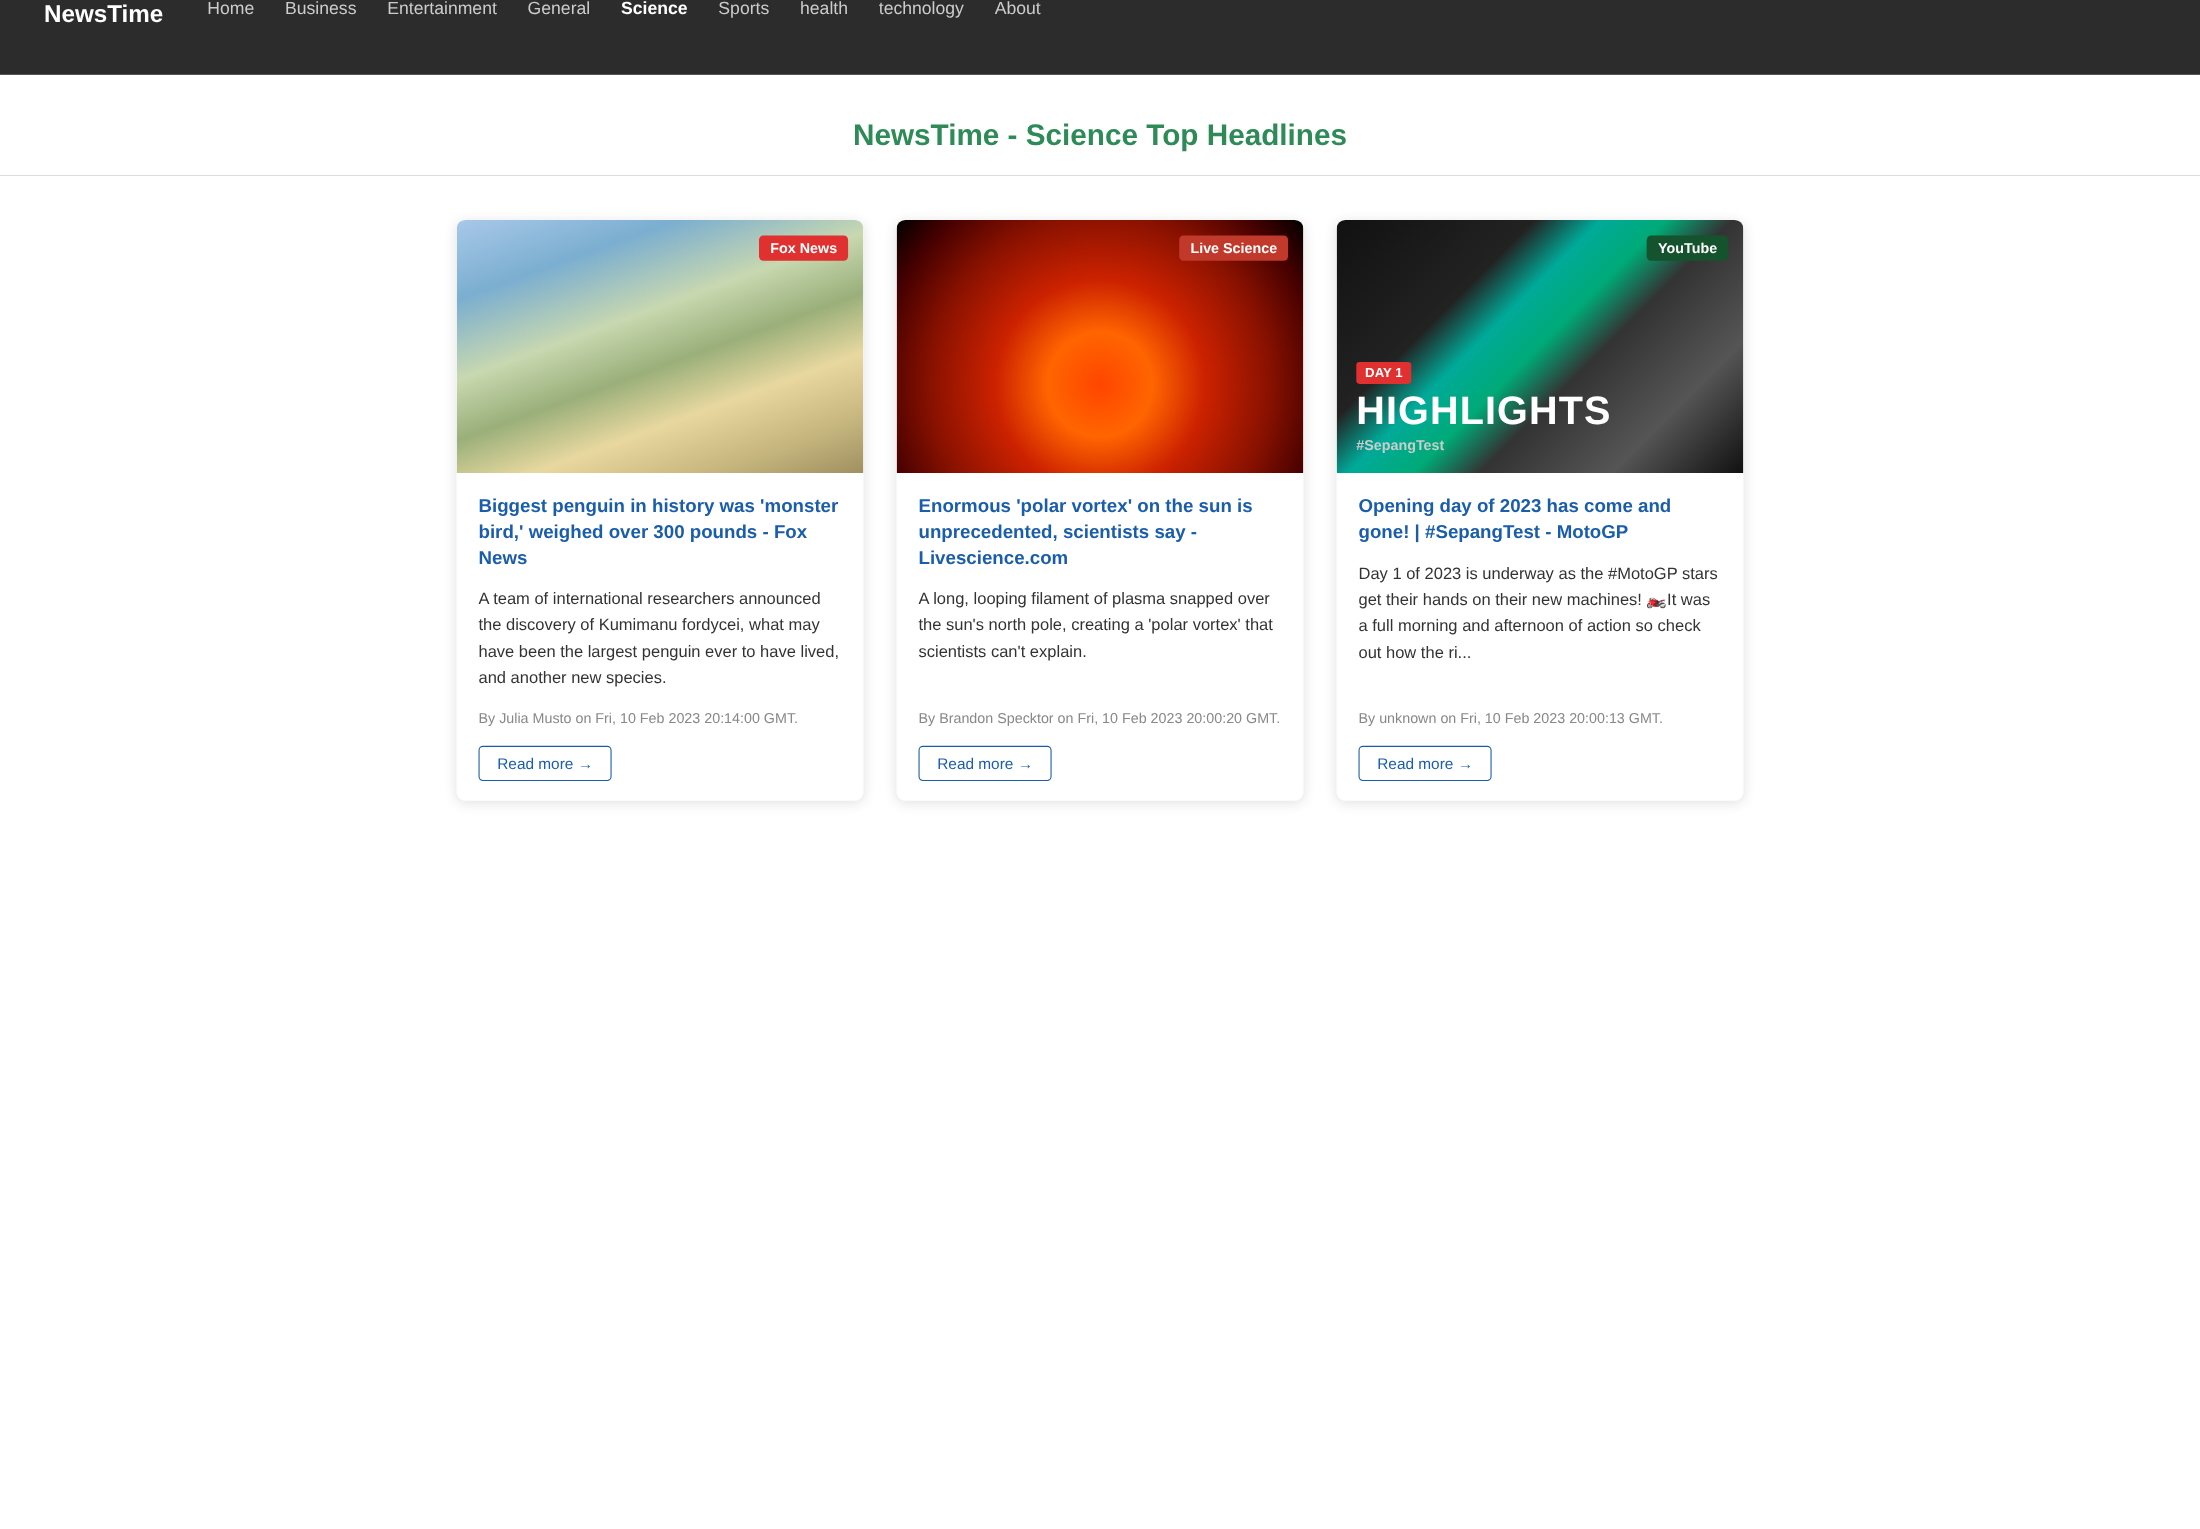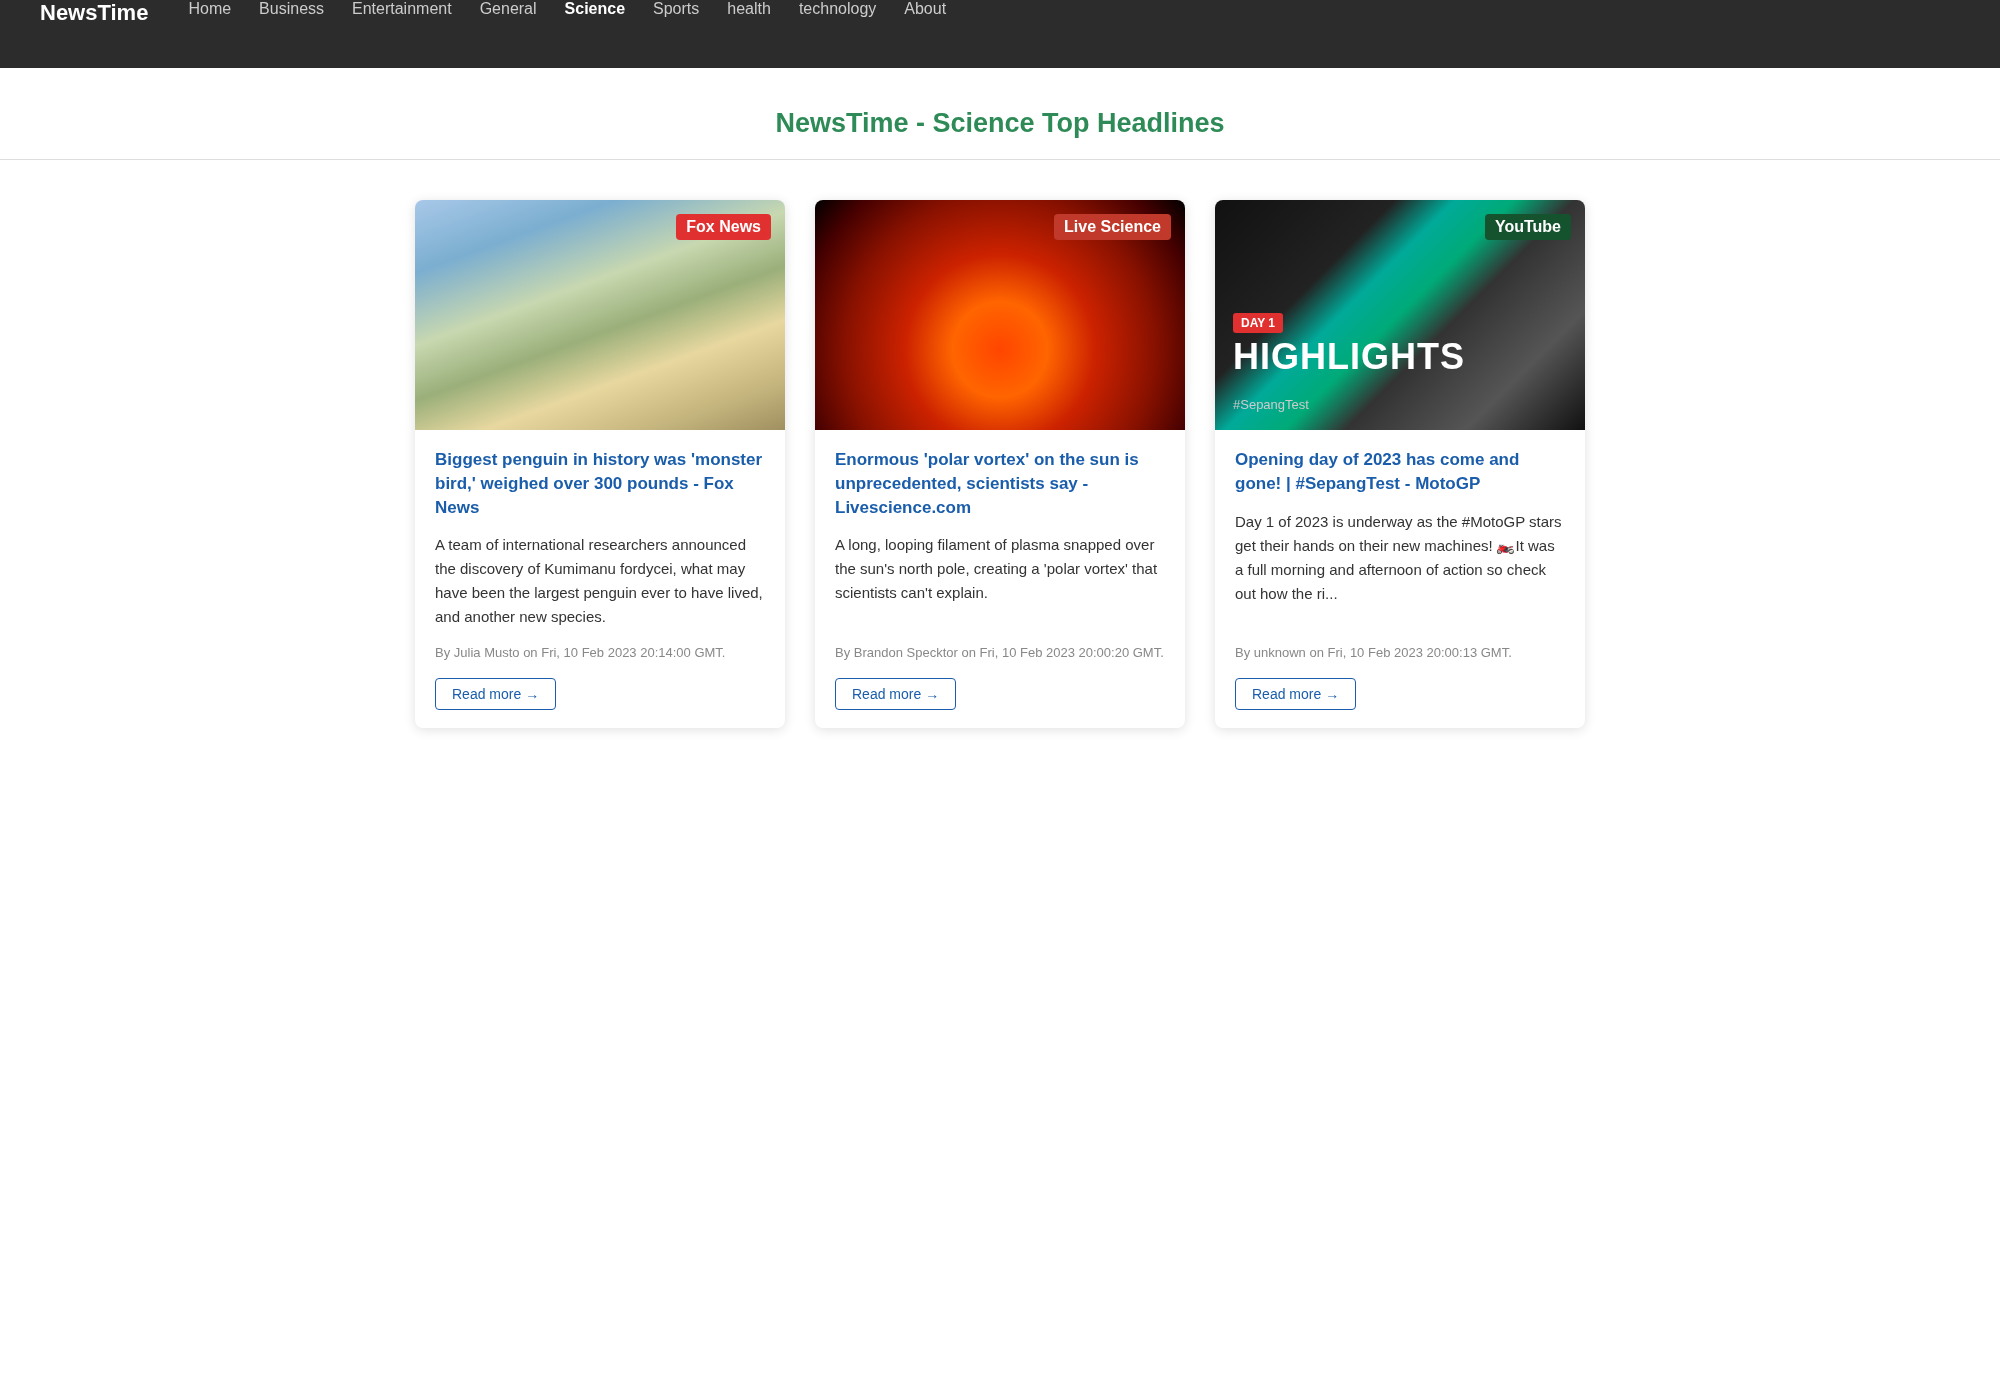--- a/index.html
+++ b/index.html
@@ -75,21 +75,21 @@
       flex-shrink: 0;
     }
 
     
     .source-badge {
       position: absolute;
       top: 14px;
       right: 14px;
       background: #e03030;
       color: #fff;
-      font-size: 16px;
+      font-size: 13px;
       font-weight: bold;
       padding: 4px 10px;
       border-radius: 4px;
     }
     .source-badge.youtube { background: #14532d; }
     .source-badge.livescience { background: #c0392b; }
 
     
     .card-body {
       padding: 18px 20px 18px;
@@ -160,21 +160,22 @@
       color: #fff;
       font-size: 36px;
       font-weight: 900;
       letter-spacing: 1px;
       text-transform: uppercase;
       line-height: 1;
     }
     .img-motogp .hashtag {
       color: #ccc;
       font-size: 13px;
-      margin-top: 22px;
+      margin-top: 6px;
+      font-weight: bold;
     }
   </style>
 </head>
 <body>
 
 <nav>
   <div class="nav-brand">NewsTime</div>
   <ul class="nav-links">
   <li><a href="#">Home</a></li>
       <li><a href="#">Business</a></li>

